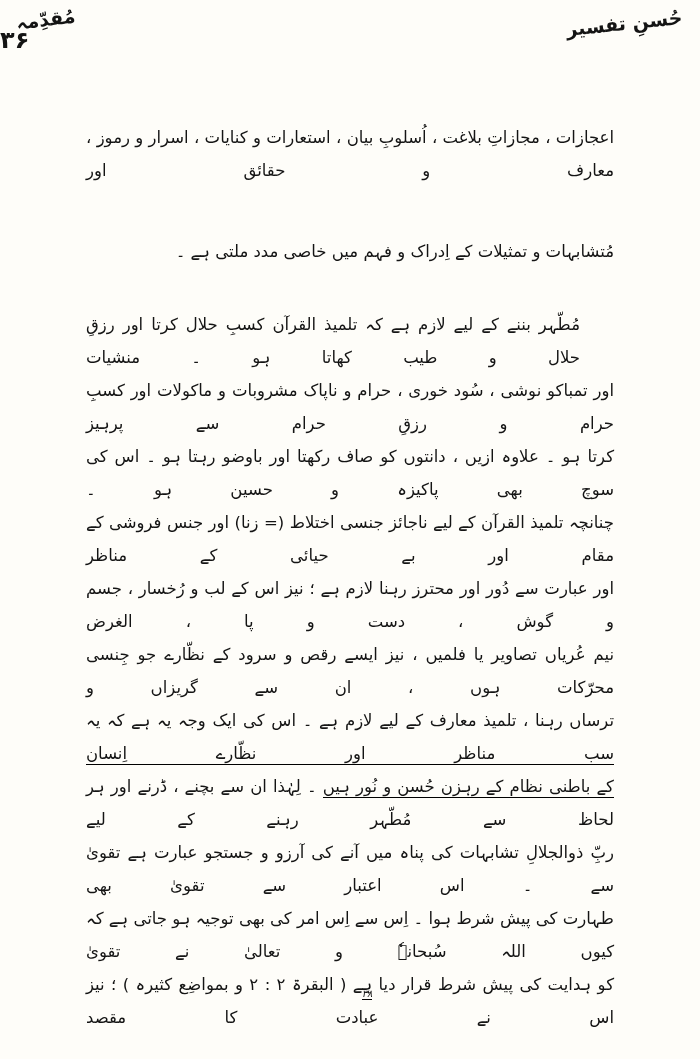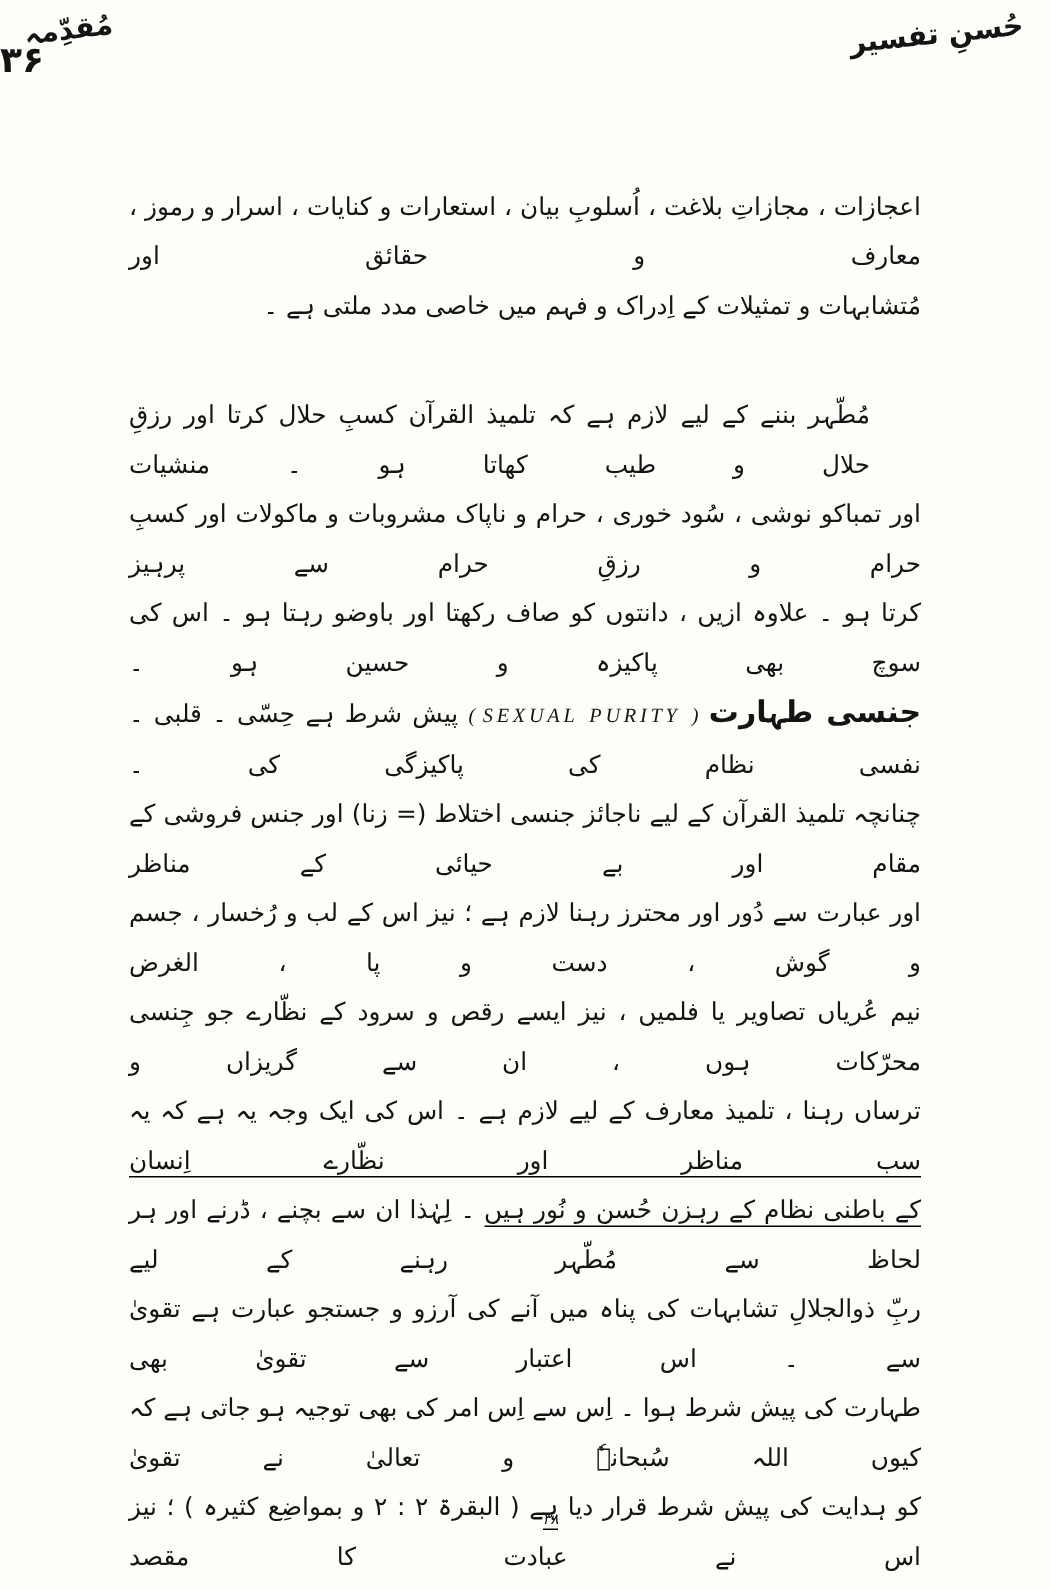--- a/index.html
+++ b/index.html
@@ -32,21 +32,21 @@
   
   .body-text{
     position:absolute;top:121px;left:86px;width:528px;
     direction:rtl;
     font-size:16.5px;
     line-height:33px;
     text-align:justify;
   }
   .ln{min-height:33px;}
   .full{text-align:justify;text-align-last:justify;}
-  .short{text-align:right;text-align-last:right;}
+  .short{text-align:right;text-align-last:right;margin-top:48px;}
   .indent{padding-right:34px;margin-top:40px;}
   .u{border-bottom:1.6px solid #000;padding-bottom:1px;}
   .head-urdu{font-weight:bold;font-size:20px;}
   .latin{
     font-family:"Liberation Serif",serif;
     font-style:italic;
     font-size:13.5px;
     letter-spacing:2.5px;
     direction:ltr;unicode-bidi:embed;
     white-space:nowrap;
@@ -72,25 +72,20 @@
 
   <div class="body-text">
 
     <div class="ln full">اعجازات ، مجازاتِ بلاغت ، اُسلوبِ بیان ، استعارات و کنایات ، اسرار و رموز ، معارف و حقائق اور</div>
     <div class="ln short">مُتشابہات و تمثیلات کے اِدراک و فہم میں خاصی مدد ملتی ہے ۔</div>
 
     <div class="ln full indent">مُطّہر بننے کے لیے لازم ہے کہ تلمیذ القرآن کسبِ حلال کرتا اور رزقِ حلال و طیب کھاتا ہو ۔ منشیات</div>
     <div class="ln full">اور تمباکو نوشی ، سُود خوری ، حرام و ناپاک مشروبات و ماکولات اور کسبِ حرام و رزقِ حرام سے پرہیز</div>
     <div class="ln full">کرتا ہو ۔ علاوہ ازیں ، دانتوں کو صاف رکھتا اور باوضو رہتا ہو ۔ اس کی سوچ بھی پاکیزہ و حسین ہو ۔</div>
 
-    <div class="ln full">
-      <span class="head-urdu">جنسی طہارت</span>
-      <span class="latin">( SEXUAL PURITY )</span>
-      <span>پیش شرط ہے حِسّی ۔ قلبی ۔ نفسی نظام کی پاکیزگی کی ۔</span>
-    </div>
 
     <div class="ln full">چنانچہ تلمیذ القرآن کے لیے ناجائز جنسی اختلاط (= زنا) اور جنس فروشی کے مقام اور بے حیائی کے مناظر</div>
     <div class="ln full">اور عبارت سے دُور اور محترز رہنا لازم ہے ؛ نیز اس کے لب و رُخسار ، جسم و گوش ، دست و پا ، الغرض</div>
     <div class="ln full">نیم عُریاں تصاویر یا فلمیں ، نیز ایسے رقص و سرود کے نظّارے جو جِنسی محرّکات ہوں ، ان سے گریزاں و</div>
 
     <div class="ln full">
       <span>ترساں رہنا ، تلمیذ معارف کے لیے لازم ہے ۔ اس کی ایک وجہ یہ ہے کہ یہ</span>
       <span class="u">سب مناظر اور نظّارے اِنسان</span>
     </div>
     <div class="ln full">

